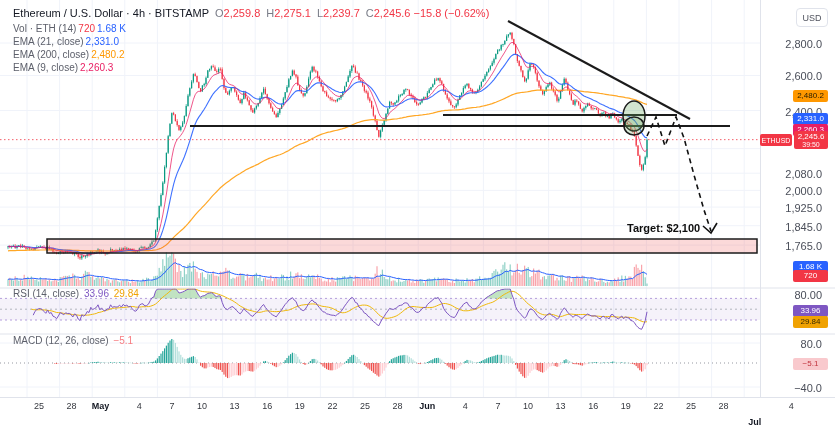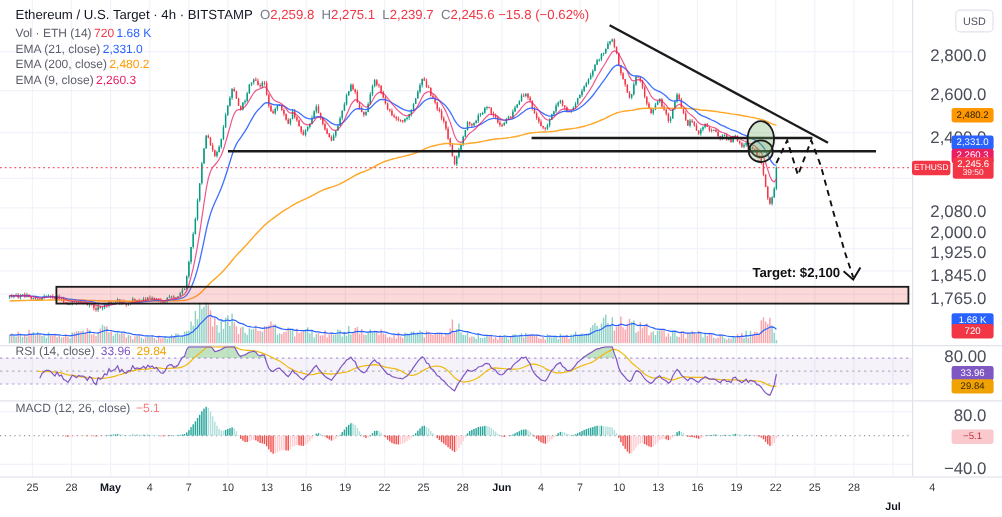--- a/index.html
+++ b/index.html
@@ -4,29 +4,29 @@
 <style>
   html,body{margin:0;padding:0;background:#fff;}
   .wrap{position:relative;width:835px;height:431px;background:#fff;overflow:hidden;
         font-family:"Liberation Sans",sans-serif;-webkit-font-smoothing:antialiased;}
   #chart-svg{position:absolute;left:0;top:0;}
   .hdr{position:absolute;left:13px;font-size:11px;color:#131722;white-space:nowrap;z-index:5;}
   .row{position:absolute;left:13px;font-size:10px;color:#5d606b;white-space:nowrap;z-index:5;}
   .row span{margin-right:2px;}
   .ohlc-l{color:#787b86;margin-left:6px;}
   .ohlc-v{color:#f23645;}
-  .plabel{position:absolute;left:766px;width:56px;text-align:right;font-size:14px;color:#4a4e59;z-index:4;}
+  .plabel{position:absolute;left:766px;width:56px;text-align:right;font-size:11px;color:#4a4e59;z-index:4;}
   .badge{position:absolute;left:793px;width:35px;height:12px;border-radius:2px;font-size:8px;
          display:flex;align-items:center;justify-content:center;z-index:6;line-height:1;}
   .pricebadge{position:absolute;left:794px;width:34px;border-radius:2px;z-index:6;text-align:center;
               font-size:8px;padding:1px 0;}
   .pricebadge .sub{font-size:7px;opacity:.95;}
   .symbadge{position:absolute;left:760px;width:32px;height:12px;border-radius:2px;font-size:7px;
             display:flex;align-items:center;justify-content:center;z-index:6;}
-  .tick{position:absolute;width:34px;margin-left:-17px;text-align:center;font-size:9px;color:#35383f;
+  .tick{position:absolute;width:34px;margin-left:-17px;text-align:right;font-size:9px;color:#35383f;
         top:401px;z-index:4;}
   .tick.b{font-weight:bold;color:#131722;}
   .usd-btn{position:absolute;left:796px;top:8px;width:30px;height:17px;border:1px solid #e0e3eb;
            border-radius:4px;background:#fff;color:#50535e;font-size:9px;display:flex;align-items:center;
            justify-content:center;z-index:6;}
   .target{position:absolute;font-size:11px;font-weight:bold;color:#0f0f0f;z-index:6;white-space:nowrap;}
   .vline{position:absolute;top:0;left:760px;width:1px;height:397px;background:#e0e3eb;z-index:3;}
   .hax{position:absolute;left:0;top:397px;width:835px;height:1px;background:#e0e3eb;z-index:3;}
 </style>
 </head>
@@ -1526,21 +1526,21 @@
       </g>
       <g>
         <line x1="0" y1="139.64324194864247" x2="760" y2="139.64324194864247" stroke="#f23645" stroke-width="1" stroke-dasharray="1.5,2.5" opacity="0.8"></line>
       </g>
     </svg>
 
   <div class="vline"></div>
   <div class="hax"></div>
 
   <div class="hdr" style="top:7px;">
-    <span>Ethereum / U.S. Target · 4h · BITSTAMP</span><span class="ohlc-l">O</span><span class="ohlc-v">2,259.8</span><span class="ohlc-l">H</span><span class="ohlc-v">2,275.1</span><span class="ohlc-l">L</span><span class="ohlc-v">2,239.7</span><span class="ohlc-l">C</span><span class="ohlc-v">2,245.6</span>
+    <span>Ethereum / U.S. Dollar · 4h · BITSTAMP</span><span class="ohlc-l">O</span><span class="ohlc-v">2,259.8</span><span class="ohlc-l">H</span><span class="ohlc-v">2,275.1</span><span class="ohlc-l">L</span><span class="ohlc-v">2,239.7</span><span class="ohlc-l">C</span><span class="ohlc-v">2,245.6</span>
     <span class="ohlc-v">−15.8 (−0.62%)</span>
   </div>
   <div id="legend">
       <div class="row" style="top: 23px;"><span>Vol · ETH (14)</span><span style="color: rgb(242, 54, 69);">720</span><span style="color: rgb(41, 98, 255);">1.68 K</span></div>
       <div class="row" style="top: 36px;"><span>EMA (21, close)</span><span style="color: rgb(41, 98, 255);">2,331.0</span></div>
       <div class="row" style="top: 49px;"><span>EMA (200, close)</span><span style="color: rgb(255, 152, 0);">2,480.2</span></div>
       <div class="row" style="top: 62px;"><span>EMA (9, close)</span><span style="color: rgb(233, 30, 99);">2,260.3</span></div>
     </div>
 
   <div class="row" style="top:288px;">

